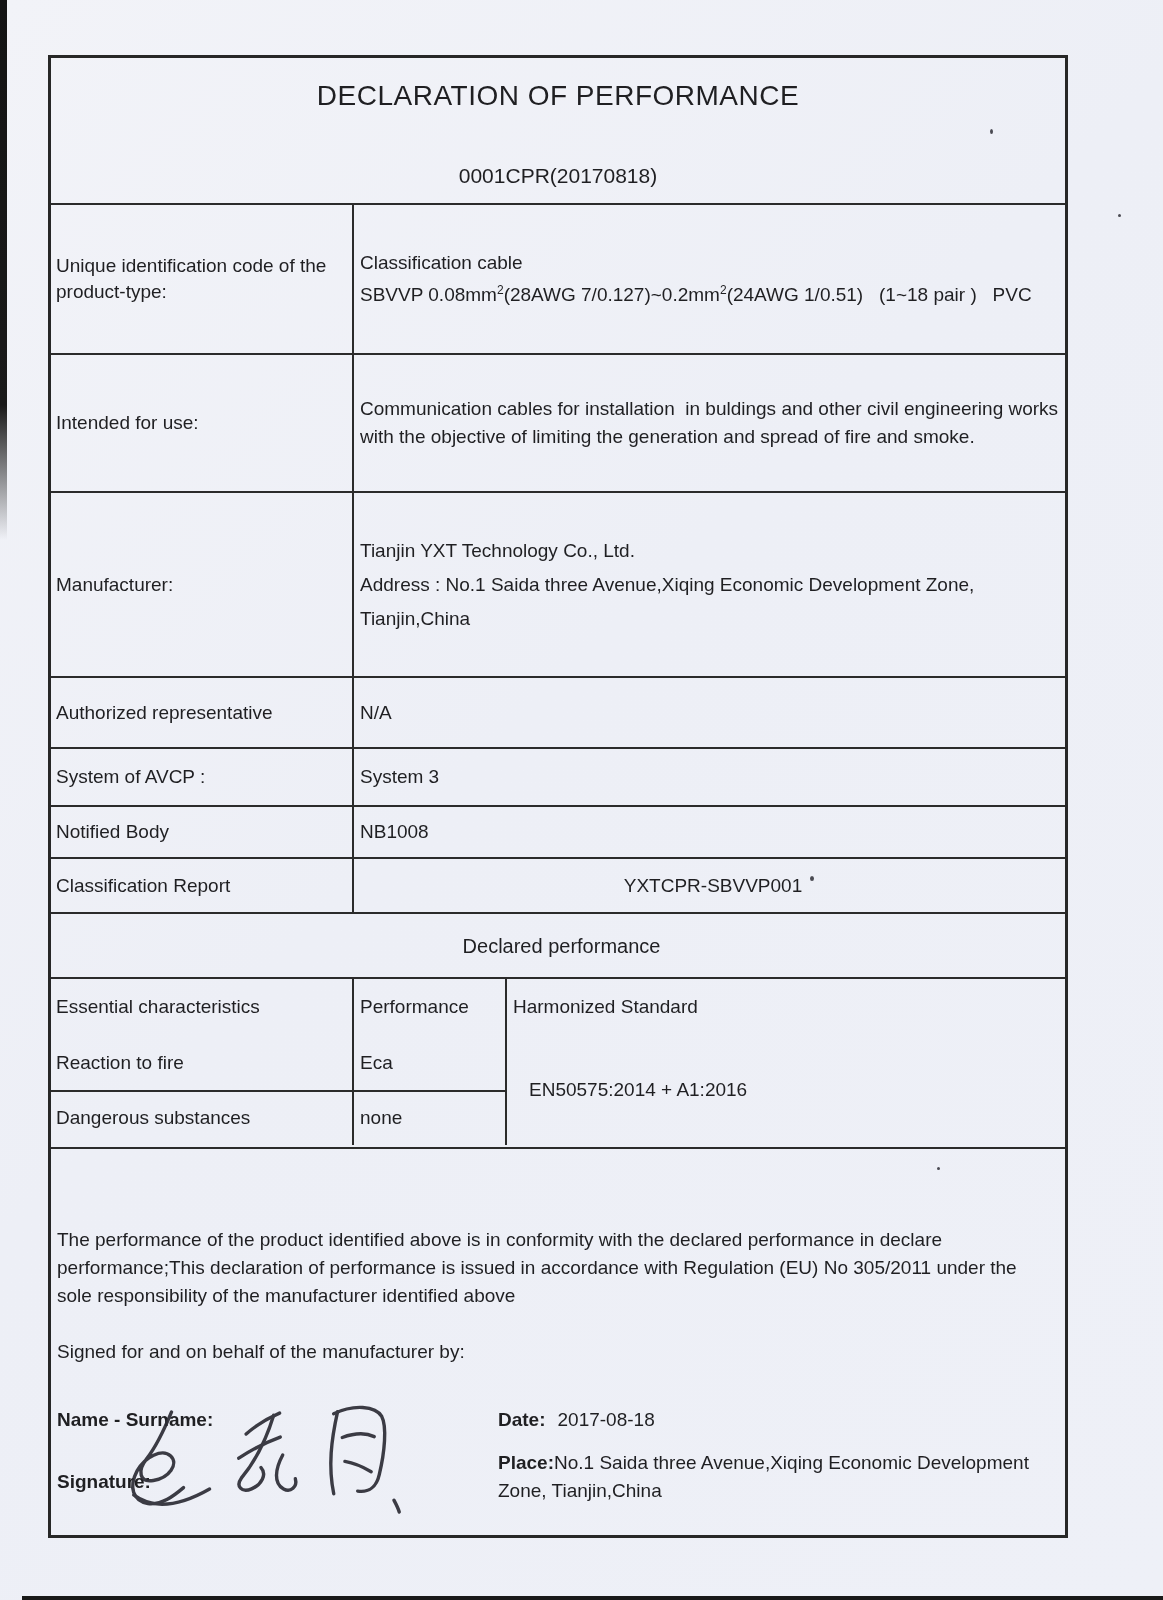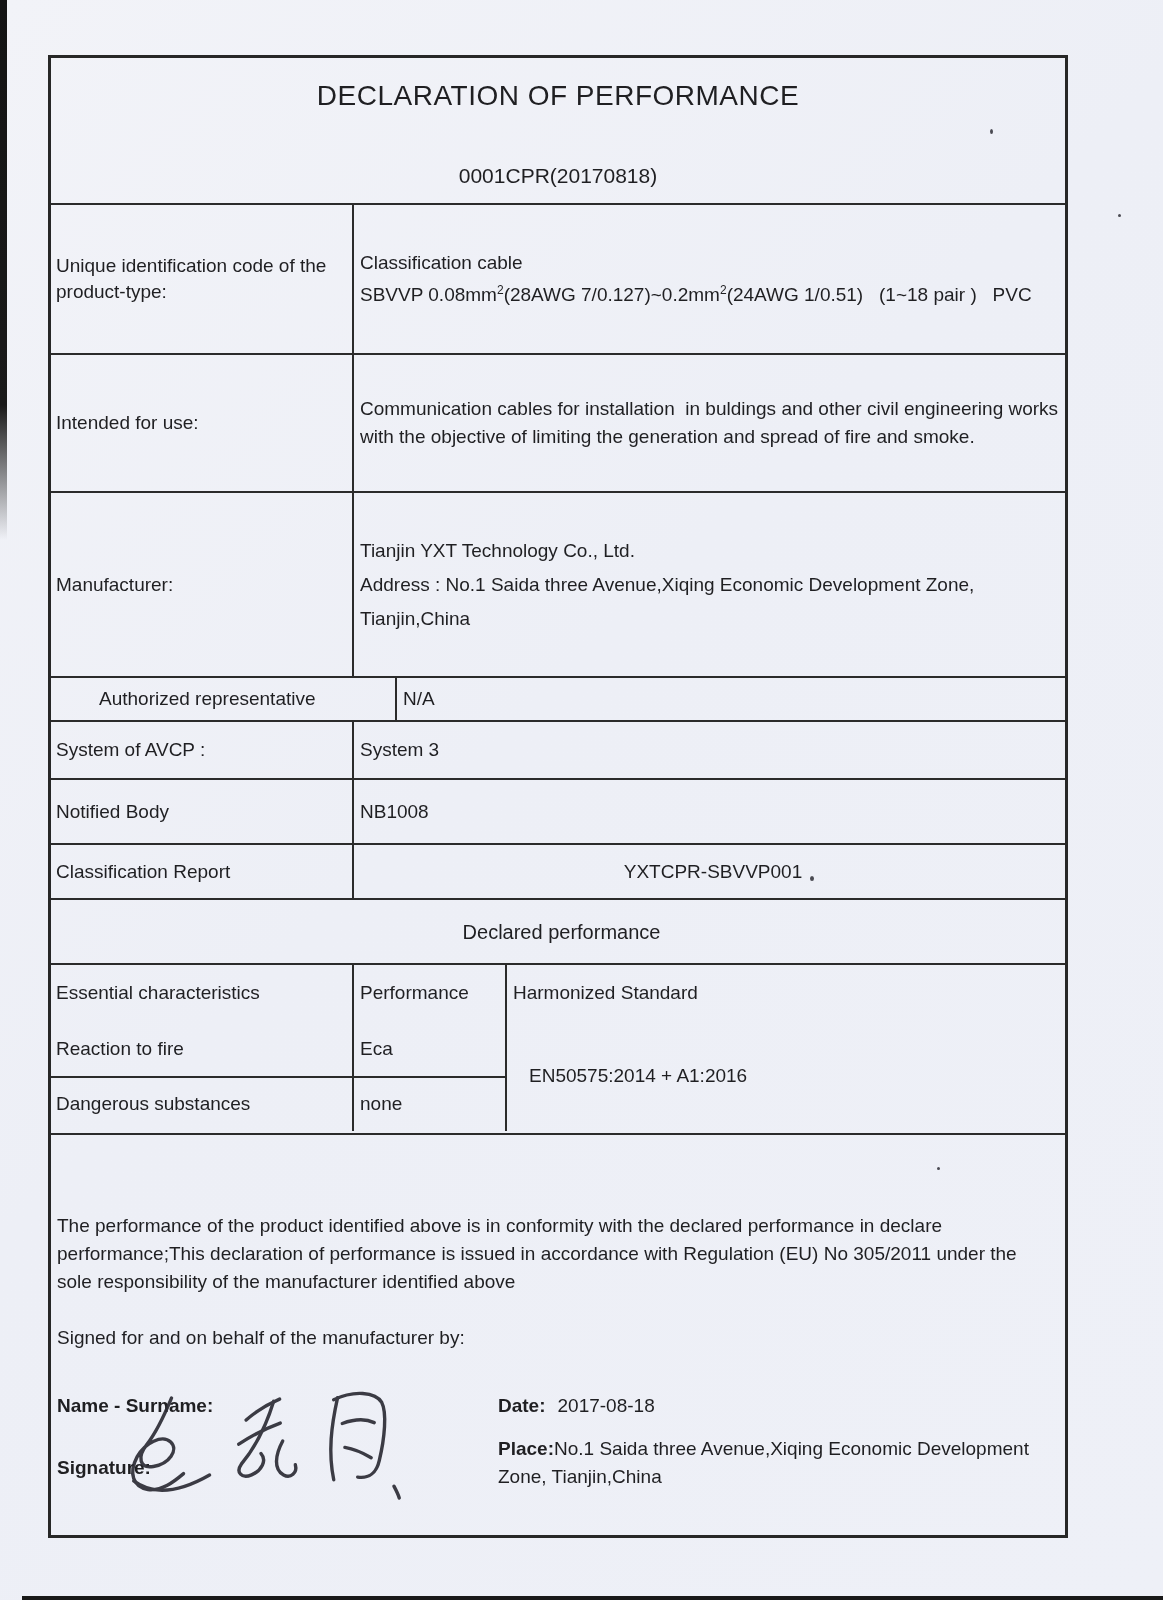--- a/index.html
+++ b/index.html
@@ -93,31 +93,31 @@
       <div class="cell label">Manufacturer:</div>
       <div class="cell value">
         <div class="lh34">
           <div>Tianjin YXT Technology Co., Ltd.</div>
           <div>Address : No.1 Saida three Avenue,Xiqing Economic Development Zone,</div>
           <div>Tianjin,China</div>
         </div>
       </div>
     </div>
 
-    <div class="row bt" style="height:44px;padding-left:43px;">
+    <div class="row bt" style="height:71px;">
       <div class="cell label">Authorized representative</div>
       <div class="cell value">N/A</div>
     </div>
 
     <div class="row bt" style="height:58px;">
       <div class="cell label">System of AVCP :</div>
       <div class="cell value">System 3</div>
     </div>
 
-    <div class="row bt" style="height:65px;">
+    <div class="row bt" style="height:52px;">
       <div class="cell label">Notified Body</div>
       <div class="cell value">NB1008</div>
     </div>
 
     <div class="row bt" style="height:55px;">
       <div class="cell label">Classification Report</div>
       <div class="cell value center">YXTCPR-SBVVP001</div>
     </div>
 
     <div class="row bt" style="height:65px;">

